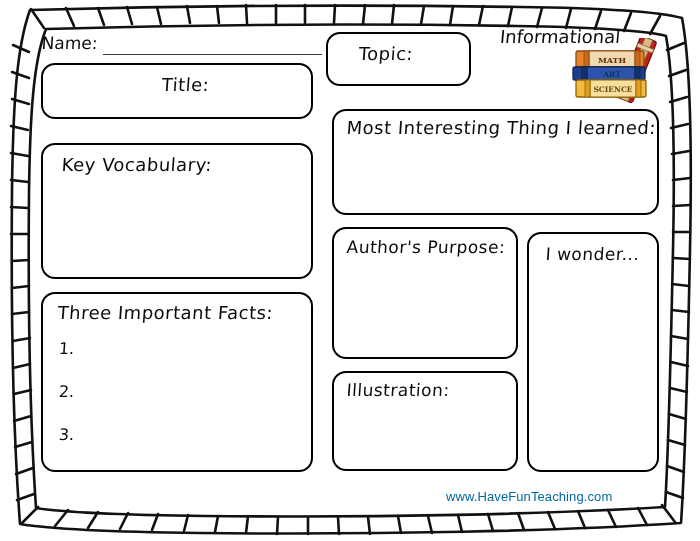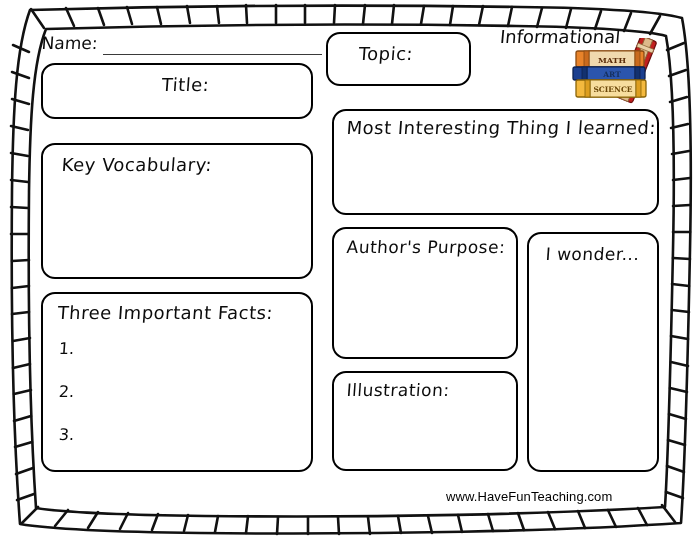--- a/index.html
+++ b/index.html
@@ -133,21 +133,21 @@
     transform: skewX(-5deg);
     white-space: nowrap;
   }
 
   
   #footer-url {
     position: absolute;
     left: 446px;
     top: 489px;
     font-size: 13px;
-    color: #000000;
+    color: #0369a1;
     font-family: "Liberation Sans", sans-serif;
     white-space: nowrap;
     letter-spacing: 0.1px;
   }
 </style>
 </head>
 <body>
 
 <div id="worksheet">
 

